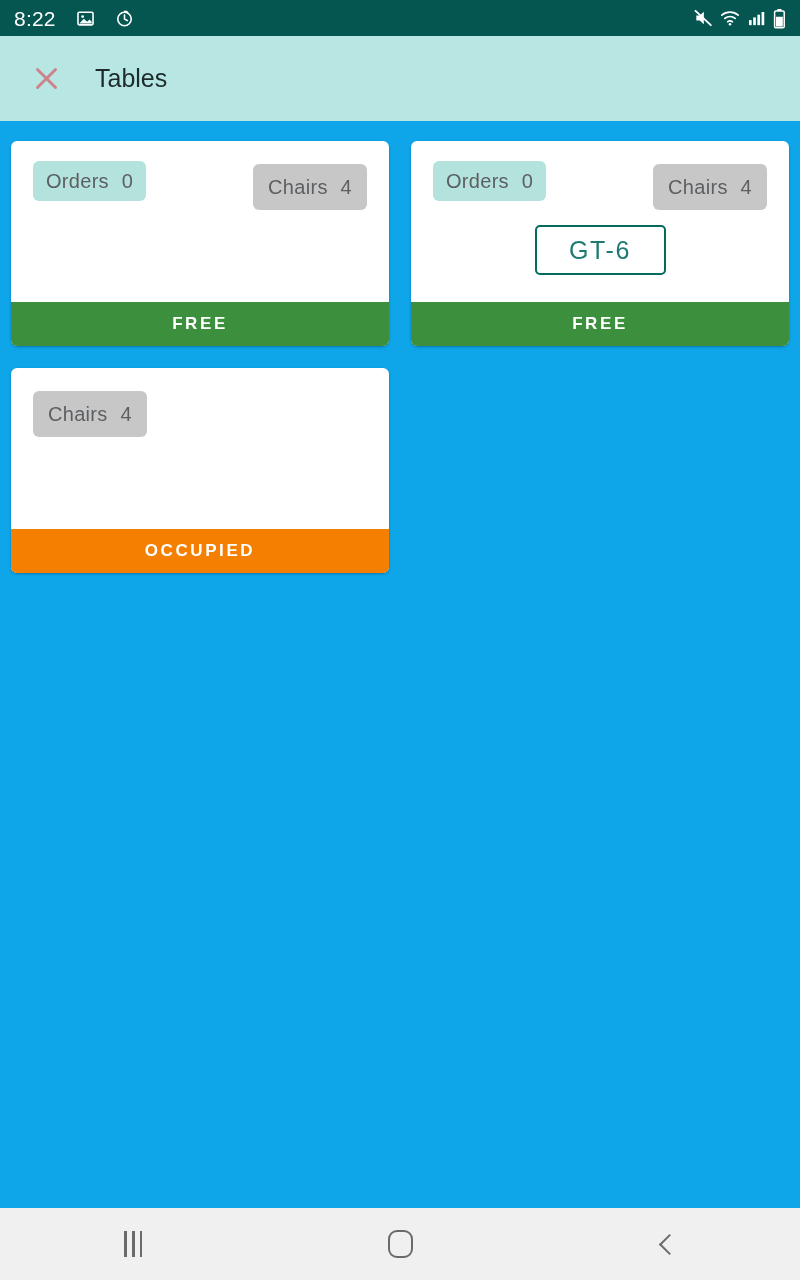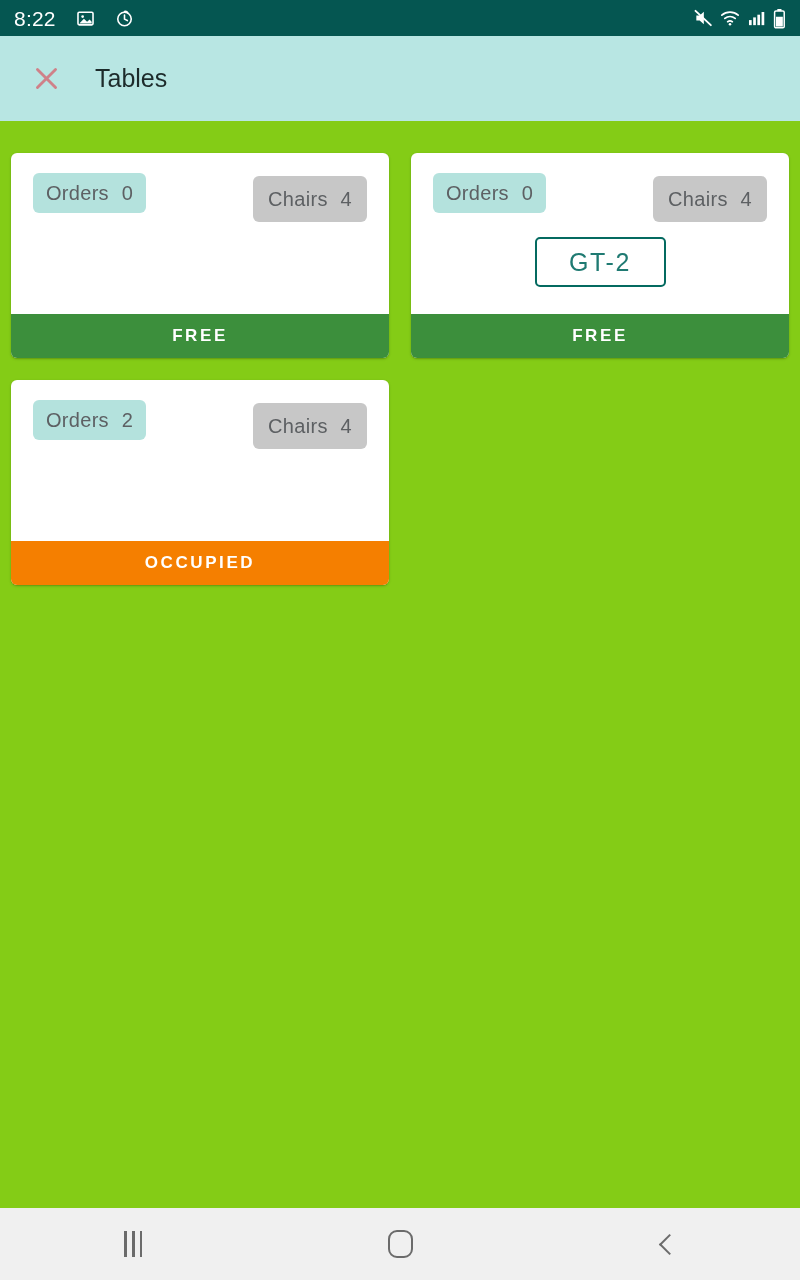--- a/index.html
+++ b/index.html
@@ -81,22 +81,22 @@
     margin-left:auto;
     width:0;height:0;
     border-left:11px solid transparent;
     border-right:11px solid transparent;
     border-top:12px solid #406461;
   }
 
   
   .content {
     flex:1 1 auto;
-    background:#84cc16;
-    padding:32px 11px 0 11px;
+    background:#0ea5e9;
+    padding:20px 11px 0 11px;
     overflow:hidden;
   }
   .cards-grid {
     display:grid;
     grid-template-columns:repeat(2, 378px);
     gap:22px 22px;
     align-content:start;
   }
 
   .table-card {
@@ -266,33 +266,29 @@
             <span class="chip chip-orders">
               <span style="margin-right: 7px;">Orders</span>
               <span>0</span>
             </span>
             <span class="chip chip-chairs">
               <span style="margin-right: 7px;">Chairs</span>
               <span>4</span>
             </span>
           </div>
           <div class="table-code">
-            <div class="table-code-box">GT-2</div>
+            <div class="table-code-box">GT-6</div>
           </div>
         </div>
         <div class="status-band" style="background: rgb(60, 143, 60);">FREE</div>
       </div>
 
       <div class="table-card">
         <div class="card-body">
           <div class="chips-row">
-            <span class="chip chip-orders">
-              <span style="margin-right: 7px;">Orders</span>
-              <span>2</span>
-            </span>
             <span class="chip chip-chairs">
               <span style="margin-right: 7px;">Chairs</span>
               <span>4</span>
             </span>
           </div>
         </div>
         <div class="status-band" style="background: rgb(245, 127, 0);">OCCUPIED</div>
       </div>
 
     </div>

